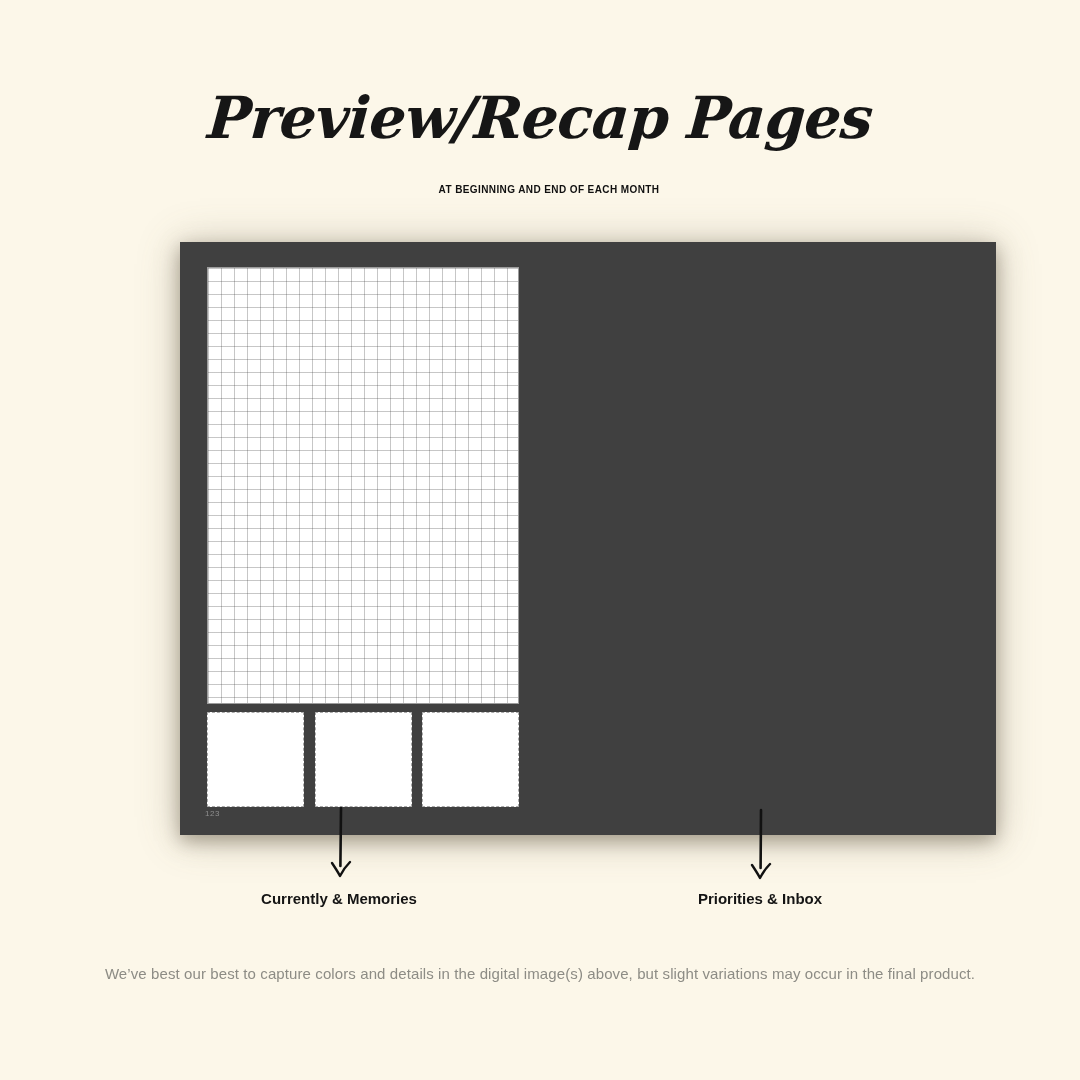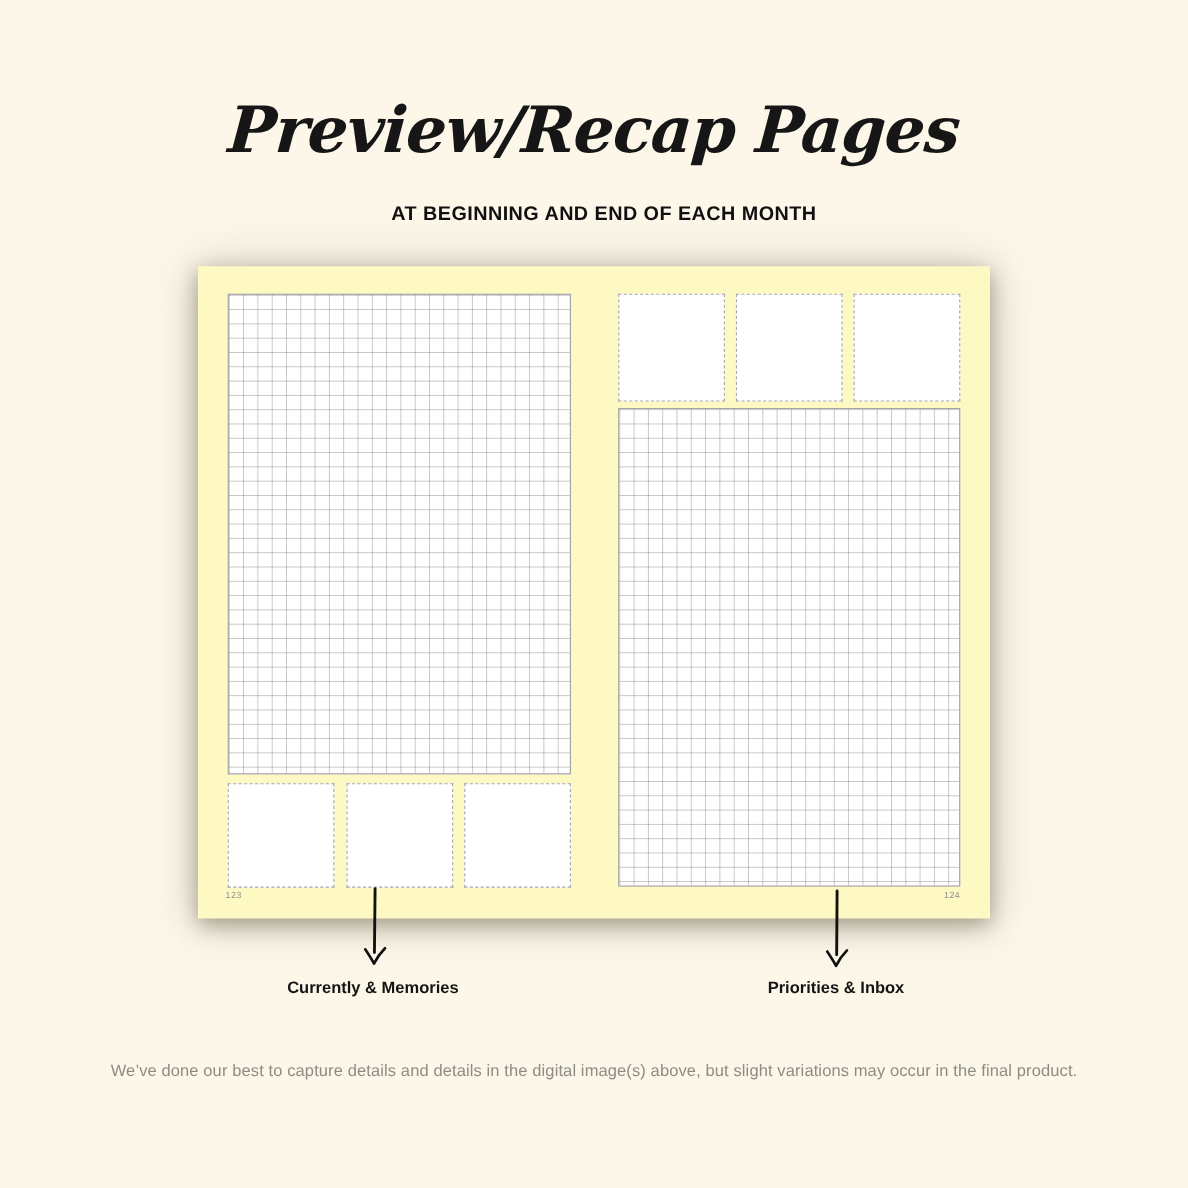--- a/index.html
+++ b/index.html
@@ -22,33 +22,33 @@
     font-weight: bold;
     font-size: 58px;
     letter-spacing: -1px;
     color: #161616;
     transform: skewX(-4deg);
   }
   .subtitle {
     position: absolute;
     top: 184px; left: 0; width: 100%;
     text-align: center;
-    font-size: 18px;
+    font-size: 10px;
     font-weight: bold;
     letter-spacing: 0.4px;
     color: #101010;
     padding-left: 18px;
   }
 
   
   .spread {
     position: absolute;
     left: 180px; top: 242px;
-    width: 720px; height: 593px;
-    background: #fef9c3;
+    width: 816px; height: 593px;
+    background: #404040;
     box-shadow: 0 6px 18px rgba(110, 100, 80, 0.55),
                 0 2px 40px rgba(110, 100, 80, 0.30);
     display: flex;
   }
   .page { position: relative; width: 360px; height: 100%; }
 
   .grid-area {
     position: absolute;
     border: 1px solid #9c9c9c;
     background-color: #ffffff;
@@ -126,40 +126,31 @@
     <div class="page">
       <div class="grid-area grid-left"></div>
       <div class="boxes-row boxes-left">
         <div class="dashed-box"></div>
         <div class="dashed-box"></div>
         <div class="dashed-box"></div>
       </div>
       <div class="page-num page-num-left">123</div>
     </div>
 
-    <div class="page">
-      <div class="boxes-row boxes-right">
-        <div class="dashed-box"></div>
-        <div class="dashed-box"></div>
-        <div class="dashed-box"></div>
-      </div>
-      <div class="grid-area grid-right"></div>
-      <div class="page-num page-num-right">124</div>
-    </div>
 
   </div>
 
   <svg class="arrow arrow-left" viewBox="0 0 26 76" fill="none">
     <path d="M13 2 L12.4 60" stroke="#111111" stroke-width="2.6" stroke-linecap="round"></path>
     <path d="M4 57 Q10 66 12 70 Q16 62 22 56" stroke="#111111" stroke-width="2.4" fill="none" stroke-linecap="round" stroke-linejoin="round"></path>
   </svg>
 
   <svg class="arrow arrow-right" viewBox="0 0 26 76" fill="none">
     <path d="M13 2 L12.6 60" stroke="#111111" stroke-width="2.6" stroke-linecap="round"></path>
     <path d="M4 57 Q10 66 12 70 Q16 62 22 56" stroke="#111111" stroke-width="2.4" fill="none" stroke-linecap="round" stroke-linejoin="round"></path>
   </svg>
 
   <div class="annot-label annot-label-right">Priorities &amp; Inbox</div>
   <div class="annot-label annot-label-left">Currently &amp; Memories</div>
 
-  <div class="disclaimer">We’ve done our best to capture details and details in the digital image(s) above, but slight variations may occur in the final product.</div>
+  <div class="disclaimer">We’ve best our best to capture colors and details in the digital image(s) above, but slight variations may occur in the final product.</div>
 
 </div>
 
 </body></html>

